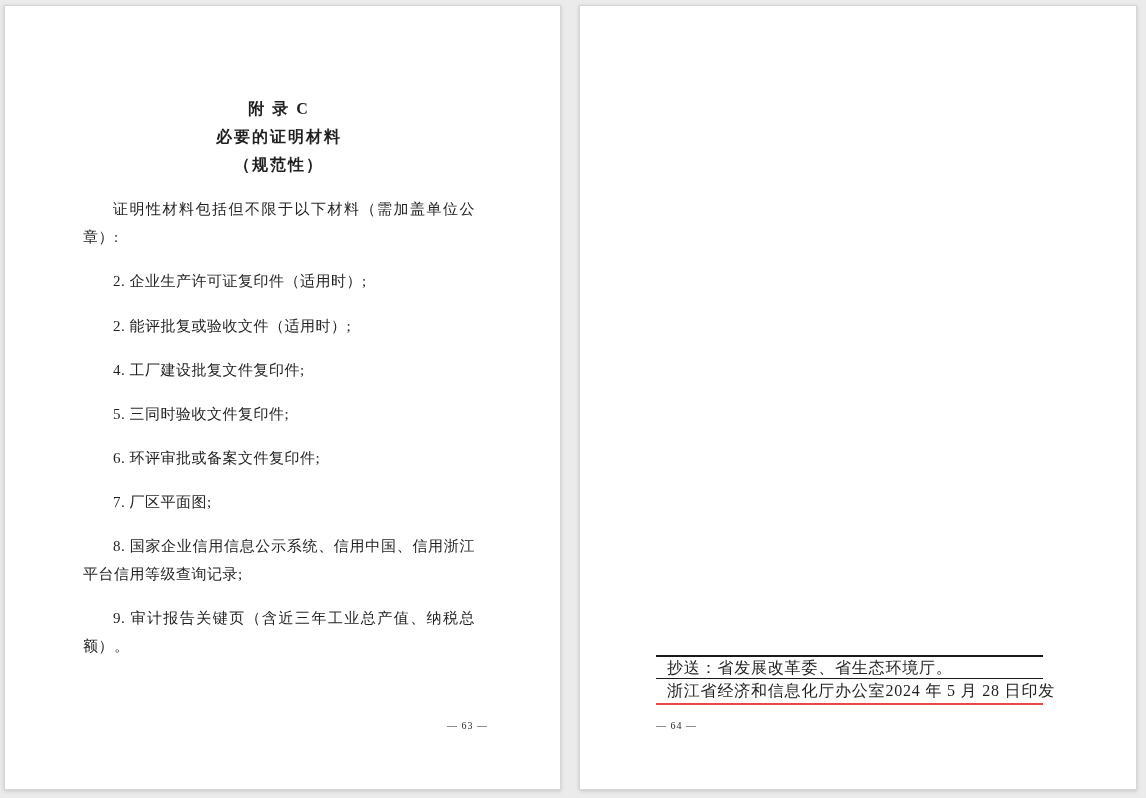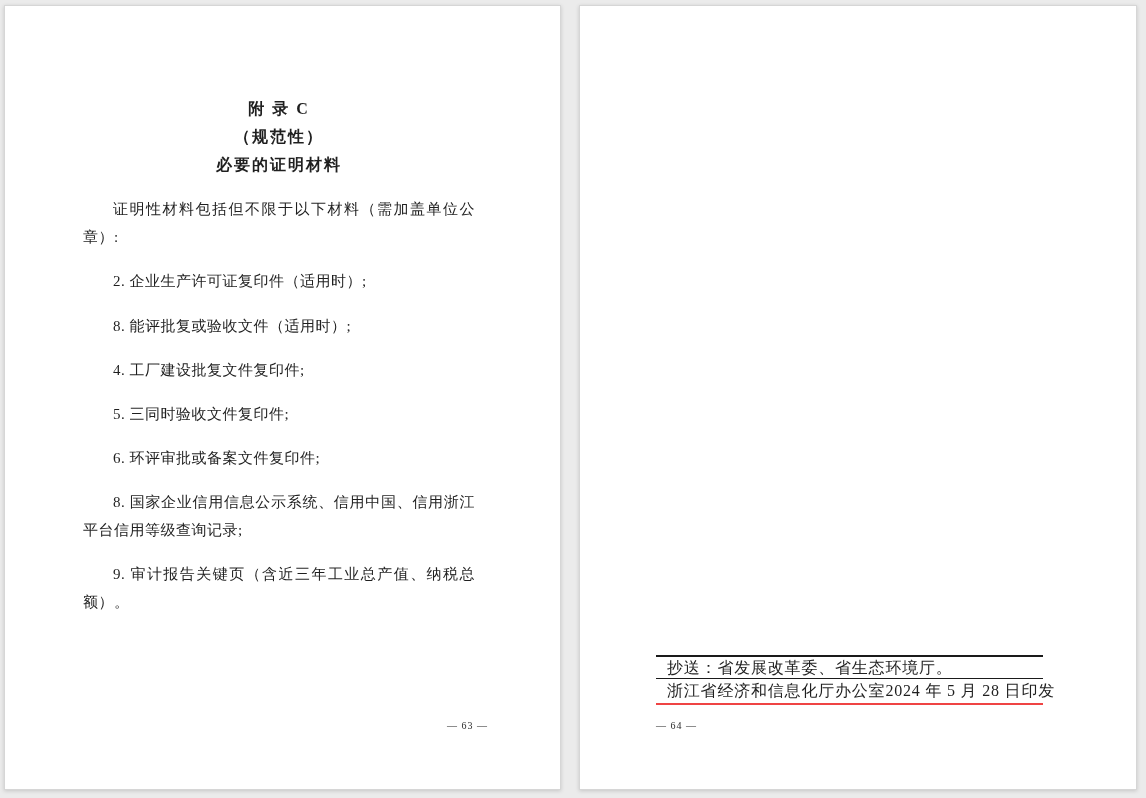--- a/index.html
+++ b/index.html
@@ -94,28 +94,29 @@
   }
 </style>
 </head>
 <body>
 
 <div class="viewer">
 
   <div class="page page-left">
     <div class="textblock">
       <p class="heading">附 录 C</p>
+      <p class="heading">必要的证明材料</p>
       <p class="heading">（规范性）</p>
-      <p class="heading">必要的证明材料</p>
       <p class="body-line">证明性材料包括但不限于以下材料（需加盖单位公章）:</p>
       <p class="body-line">2. 企业生产许可证复印件（适用时）;</p>
-      <p class="body-line">8. 能评批复或验收文件（适用时）;</p>
+      <p class="body-line">2. 能评批复或验收文件（适用时）;</p>
       <p class="body-line">4. 工厂建设批复文件复印件;</p>
       <p class="body-line">5. 三同时验收文件复印件;</p>
       <p class="body-line">6. 环评审批或备案文件复印件;</p>
+      <p class="body-line">7. 厂区平面图;</p>
       <p class="body-line">8. 国家企业信用信息公示系统、信用中国、信用浙江平台信用等级查询记录;</p>
       <p class="body-line">9. 审计报告关键页（含近三年工业总产值、纳税总额）。</p>
     </div>
     <div class="pagenum pagenum-right">— 63 —</div>
   </div>
 
   <div class="page page-right">
     <div class="colophon">
       <div class="row-cc">抄送：省发展改革委、省生态环境厅。</div>
       <div class="row-issue">

